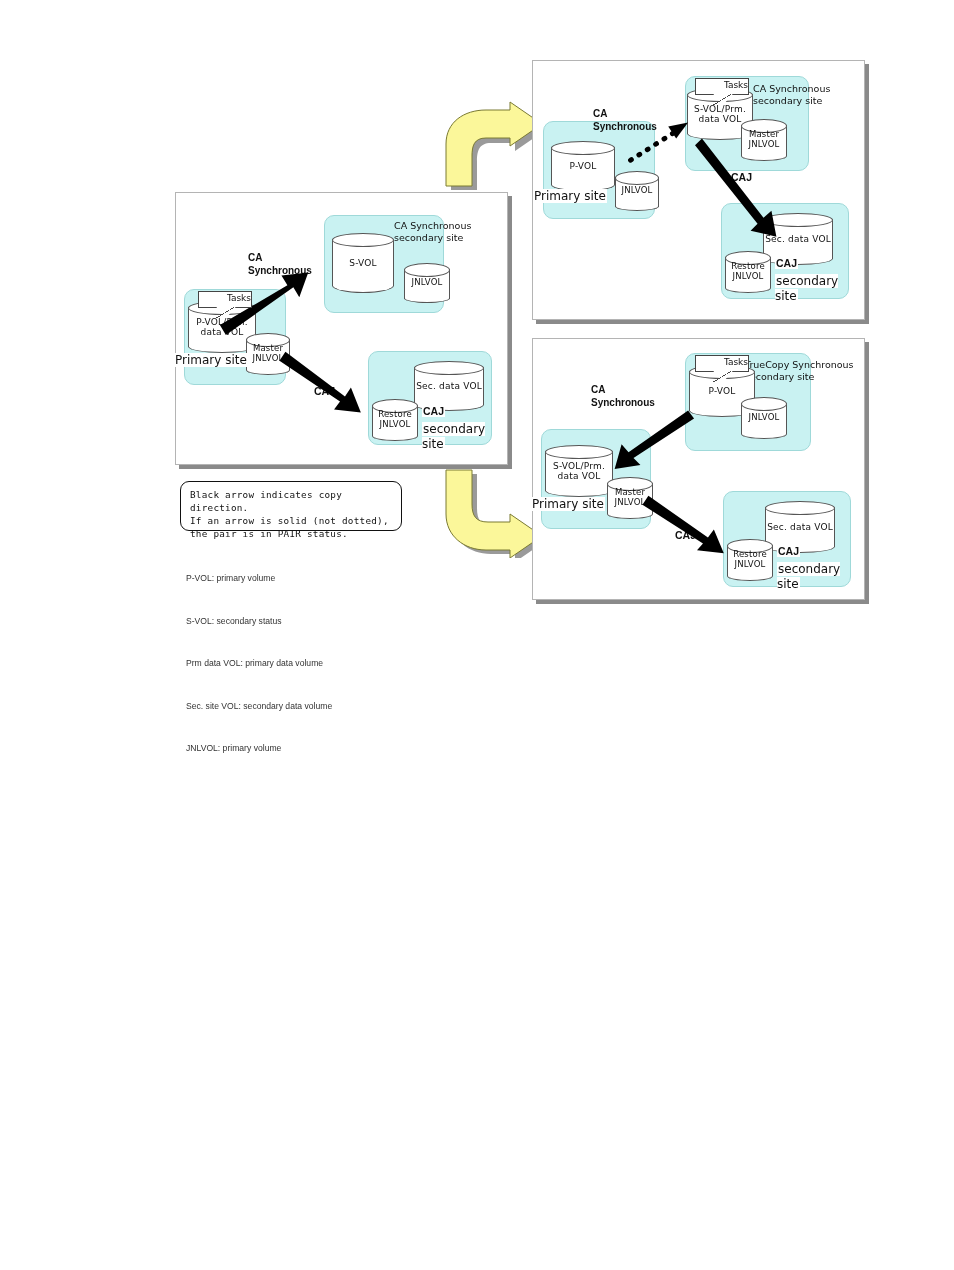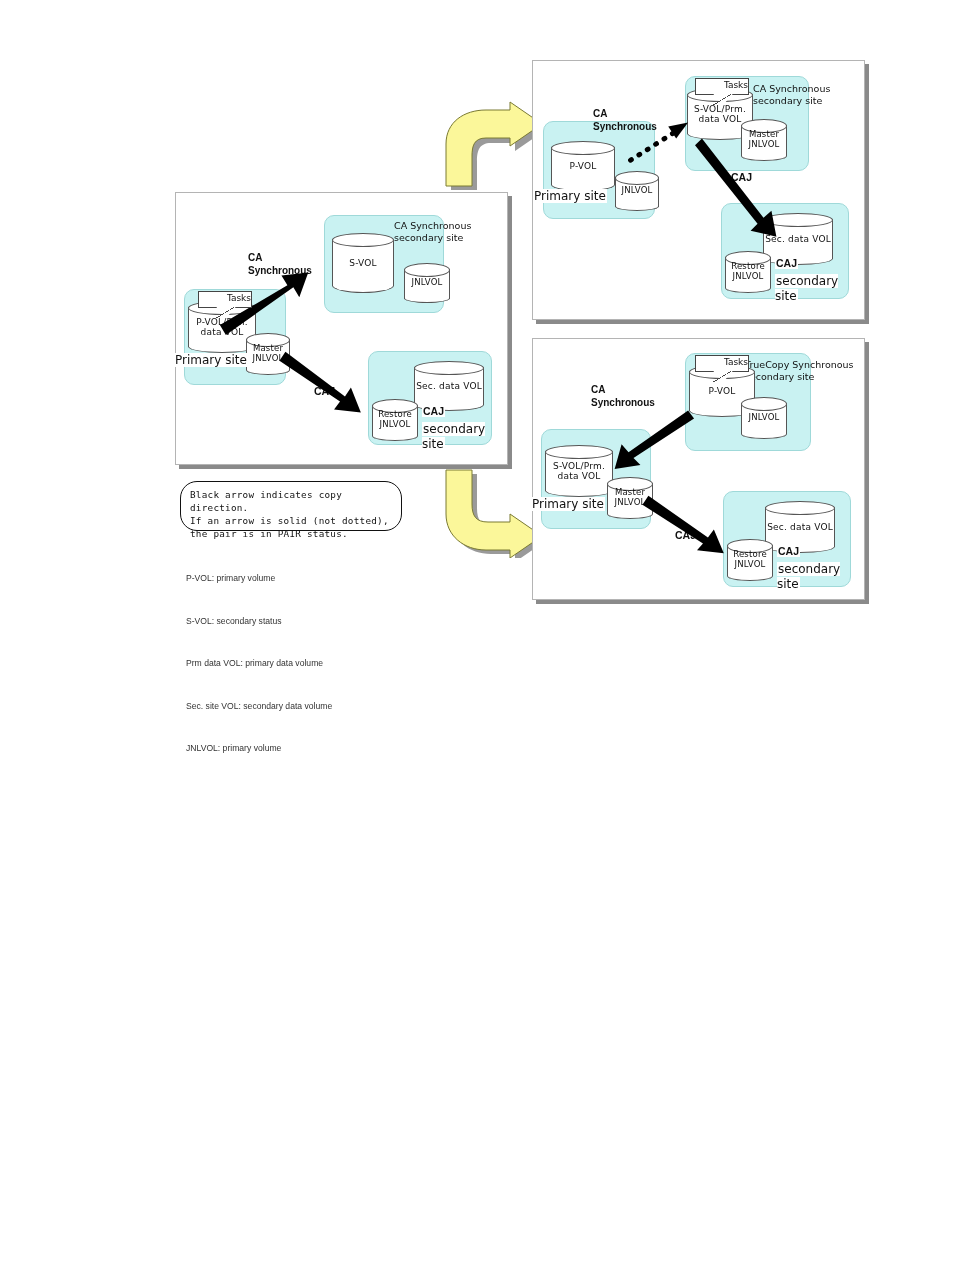--- a/index.html
+++ b/index.html
@@ -86,21 +86,21 @@
 
   
   .arrows{position:absolute;left:0;top:0;width:100%;height:100%;overflow:visible;pointer-events:none;}
 
   
   .yarrow{position:absolute;}
 
   
   #note-box{
     position:absolute;left:180px;top:481px;width:222px;height:50px;
-    border:1px solid #111;border-radius:17px;background:#fff;
+    border:1px solid #111;border-radius:9px;background:#fff;
     box-sizing:border-box;
   }
   #note-box .ntext{
     position:absolute;left:9px;top:6px;right:6px;
     font-size:9.3px;line-height:1.40;color:#111;
     white-space:pre-line;letter-spacing:0.25px;
     font-family:"DejaVu Sans Mono", monospace;
   }
   #legend-list{
     position:absolute;left:186px;top:543px;width:260px;

